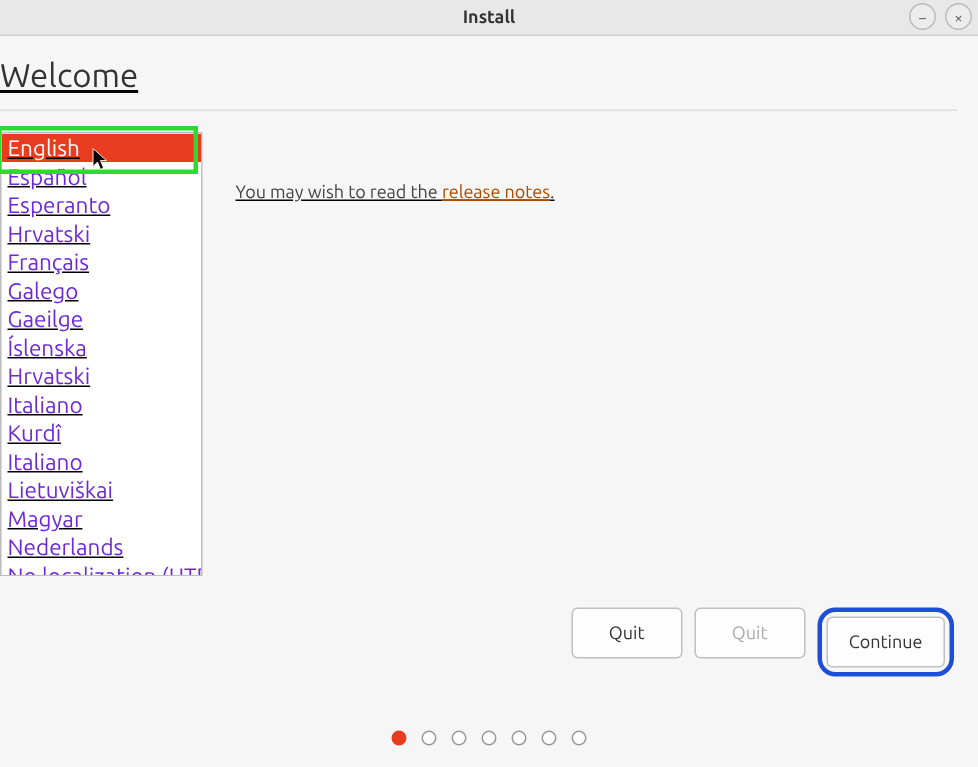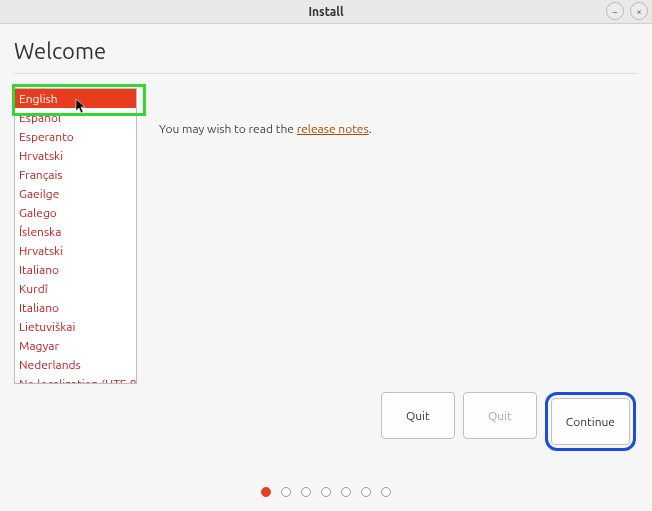--- a/index.html
+++ b/index.html
@@ -42,21 +42,22 @@
       border: 1px solid #bbb;
       background: #ececec;
       display: flex;
       align-items: center;
       justify-content: center;
       font-size: 10px;
       color: #555;
       cursor: pointer;
     }
     .content {
-      padding: 14px 14px 0 14px;
+      padding: 14px 14px 0 0;
+      text-decoration: underline;
     }
     .heading {
       font-size: 22px;
       color: #333;
       font-weight: 400;
       padding-bottom: 10px;
       border-bottom: 1px solid #ddd;
     }
     .main-area {
       display: flex;
@@ -70,41 +71,41 @@
       position: absolute;
       left: -2px;
       top: -4px;
       width: 134px;
       height: 32px;
       border: 3px solid #33d633;
       pointer-events: none;
       z-index: 5;
     }
     .lang-list {
-      width: 123px;
+      width: 135px;
       height: 296px;
       border: 1px solid #bdbdbd;
       background: #fff;
       overflow-y: auto;
       overflow-x: hidden;
-      font-size: 12px;
+      font-size: 15px;
     }
     .lang-list::-webkit-scrollbar {
       width: 8px;
     }
     .lang-list::-webkit-scrollbar-track {
       background: #eee;
     }
     .lang-list::-webkit-scrollbar-thumb {
       background: #ccc;
     }
     .lang-item {
       padding: 2px 4px 2px 4px;
       cursor: pointer;
-      color: #b91c1c;
+      color: #6d28d9;
       white-space: nowrap;
       line-height: 15px;
     }
     .lang-item.selected {
       background: #e73c1e;
       color: #fff;
     }
     .cursor-svg {
       position: absolute;
       left: 61px;
@@ -124,21 +125,21 @@
     }
     .button-row {
       position: absolute;
       bottom: 60px;
       right: 16px;
       display: flex;
       gap: 8px;
     }
     .btn {
       min-width: 74px;
-      height: 47px;
+      height: 34px;
       border: 1px solid #c0c0c0;
       background: #fdfdfd;
       border-radius: 4px;
       font-size: 12px;
       color: #333;
       cursor: pointer;
       padding: 0 14px;
     }
     .btn.disabled {
       color: #aaa;
@@ -187,22 +188,22 @@
 
   <div class="main-area">
     <div class="lang-box-wrap">
       <div class="highlight-lang"></div>
       <div class="lang-list" id="lang-list">
           <div class="lang-item selected">English</div>
           <div class="lang-item">Español</div>
           <div class="lang-item">Esperanto</div>
           <div class="lang-item">Hrvatski</div>
           <div class="lang-item">Français</div>
+          <div class="lang-item">Galego</div>
           <div class="lang-item">Gaeilge</div>
-          <div class="lang-item">Galego</div>
           <div class="lang-item">Íslenska</div>
           <div class="lang-item">Hrvatski</div>
           <div class="lang-item">Italiano</div>
           <div class="lang-item">Kurdî</div>
           <div class="lang-item">Italiano</div>
           <div class="lang-item">Lietuviškai</div>
           <div class="lang-item">Magyar</div>
           <div class="lang-item">Nederlands</div>
           <div class="lang-item">No localization (UTF-8)</div>
         </div>

